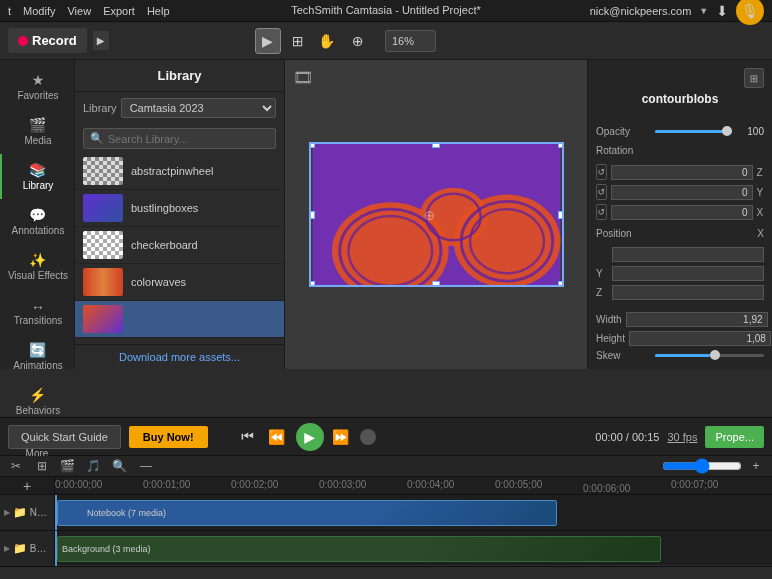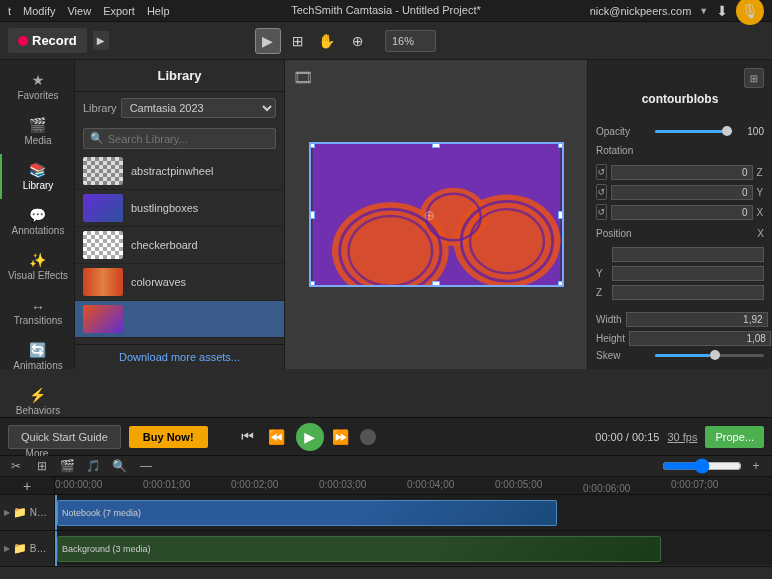--- a/index.html
+++ b/index.html
@@ -949,21 +949,21 @@
           <span class="ruler-label">0:00:07;00</span>
         </div>
       </div>
 
       <div class="tl-tracks">
 
         <div class="playhead-line"></div>
 
         <div class="tl-track">
           <div class="tl-track-inner">
-            <div class="track-segment seg-notebook" style="left:2px; width: 500px;">
+            <div class="track-segment seg-notebook" style="left:2px; width: 500px; padding-left: 25px;">
               <span class="seg-label">Notebook (7 media)</span>
             </div>
           </div>
         </div>
 
         <div class="tl-track">
           <div class="tl-track-inner">
             <div class="track-segment seg-bg" style="left:2px; width: 604px;">
               <span class="seg-label">Background (3 media)</span>
             </div>

